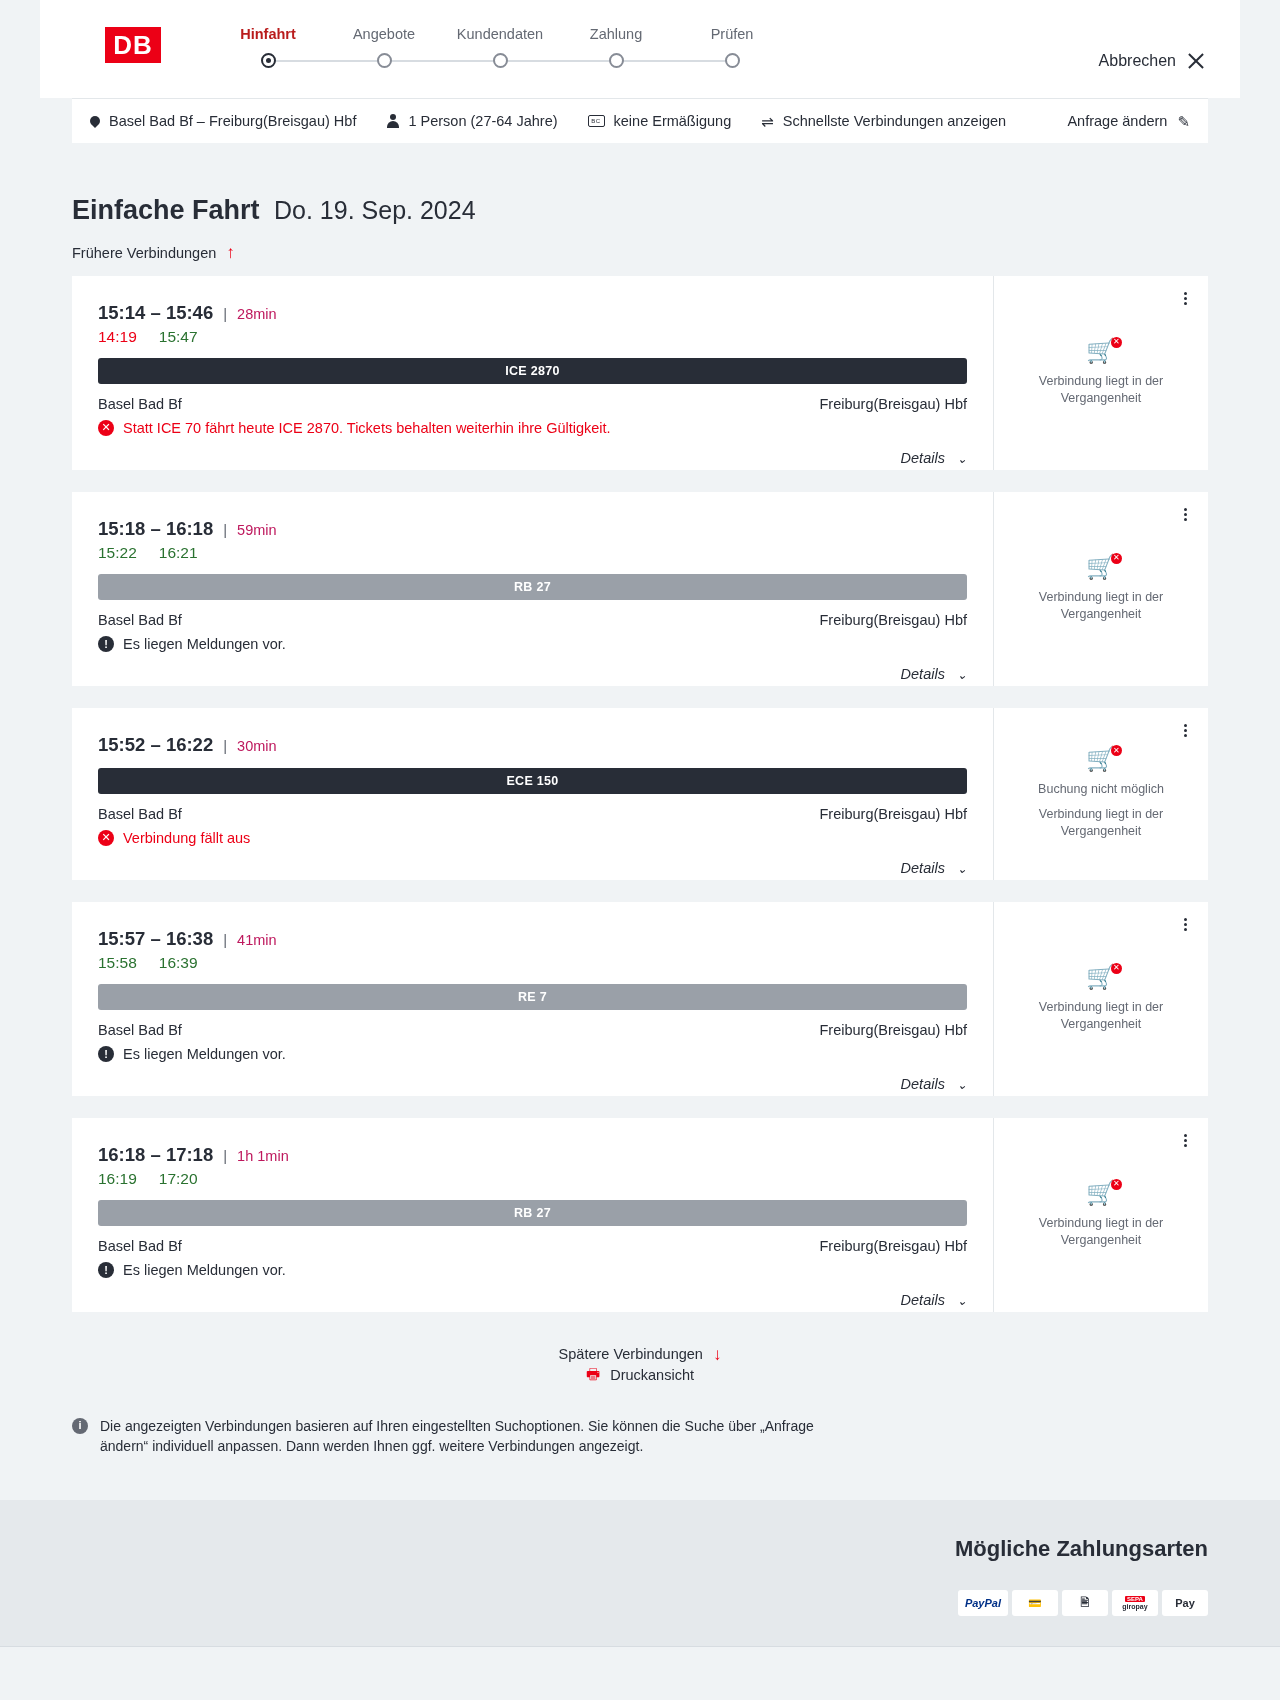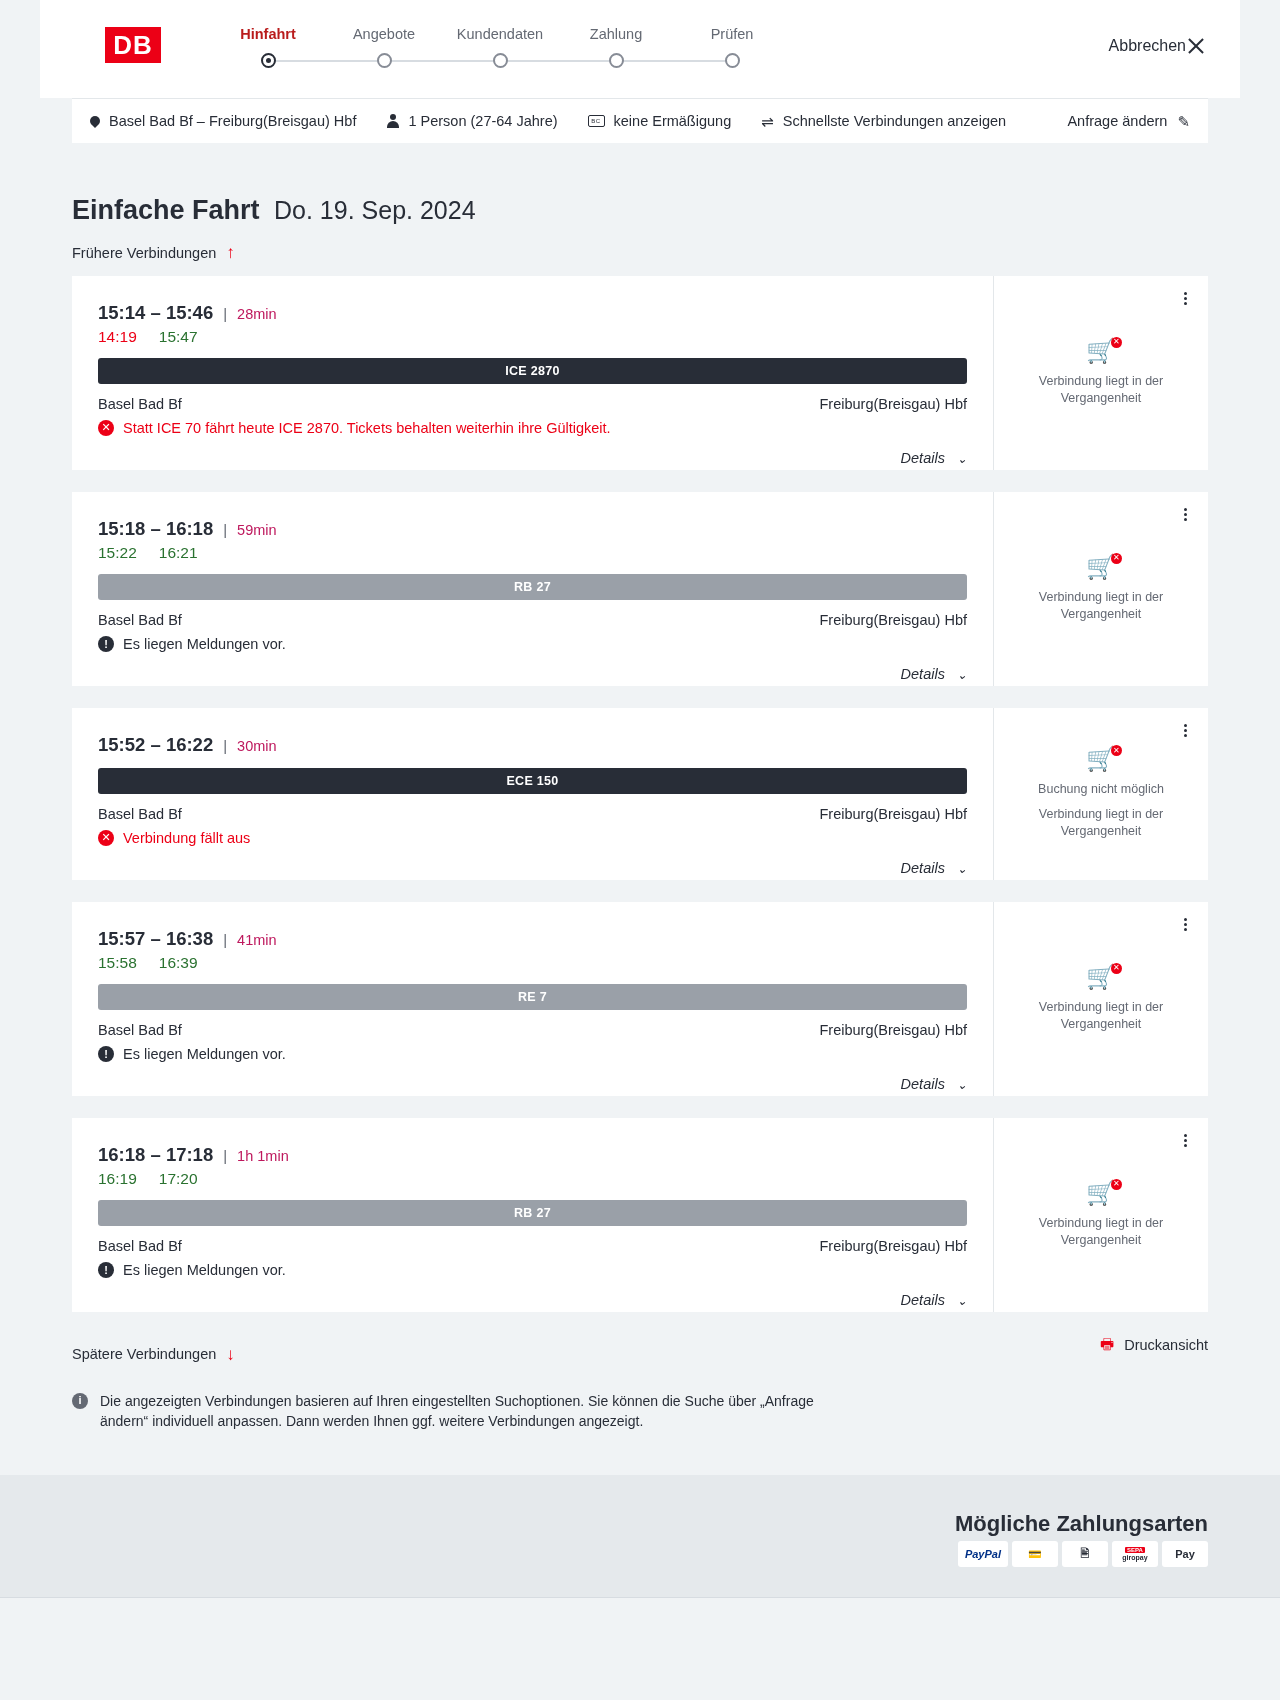--- a/index.html
+++ b/index.html
@@ -74,22 +74,22 @@
   .step-dot.current::after {
     content: "";
     position: absolute;
     top: 3px; left: 3px;
     width: 5px; height: 5px;
     border-radius: 50%;
     background: #282d37;
   }
   .cancel-btn {
     position: absolute;
-    top: 36px; right: 34px;
-    display: flex; align-items: center; 
+    top: 51px; right: 34px;
+    display: flex; align-items: center; gap: 10px;
     font-size: 16px;
     color: #282d37;
     cursor: pointer;
   }
   .x-icon { width: 20px; height: 20px; position: relative; }
   .x-icon::before, .x-icon::after {
     content: ""; position: absolute; left: 0; top: 9px;
     width: 20px; height: 2px; background: #282d37;
   }
   .x-icon::before { transform: rotate(45deg); }
@@ -230,39 +230,40 @@
     color: #646973;
     text-align: center;
     line-height: 1.35;
   }
   .side-msg + .side-msg { margin-top: 8px; }
 
   
   .bottom-row {
     display: flex; justify-content: space-between; align-items: center;
     margin-top: -6px;
+    flex-direction: column;
   }
   .print-link { display: flex; align-items: center; gap: 10px; font-size: 14.5px; cursor: pointer; }
   .printer-icon { color: #ec0016; font-size: 15px; }
   .info-note {
     display: flex; gap: 12px; margin-top: 28px;
     font-size: 14px; color: #282d37; line-height: 1.45;
     max-width: 760px;
   }
   .info-note .circle-i { background: #646973; margin-top: 2px; }
 
   
   .payments {
     background: #e5e9ec;
     margin-top: 44px;
     padding: 36px 72px 30px 72px;
   }
   .payments-inner { width: 1136px; margin: 0 auto; text-align: right; }
   .pay-title { font-size: 22px; font-weight: bold; }
-  .pay-logos { display: flex; justify-content: flex-end; align-items: center; gap: 4px; margin-top: 4px; }
+  .pay-logos { display: flex; justify-content: flex-end; align-items: center; gap: 4px; margin-top: 28px; }
   .pay-box {
     height: 26px; min-width: 46px; background: #fff; border-radius: 3px;
     display: flex; align-items: center; justify-content: center;
     font-size: 11px; font-weight: bold; padding: 0 7px; color: #282d37;
   }
   .pay-box.paypal { color: #003087; font-style: italic; }
   .pay-box.giro { flex-direction: column; line-height: 1; font-size: 7px; gap: 1px; }
   .pay-box.giro .sepa { background:#ec0016; color:#fff; padding: 0 2px; border-radius:1px; font-size:6px;}
   .footer-links {
     background: #f0f3f5;

